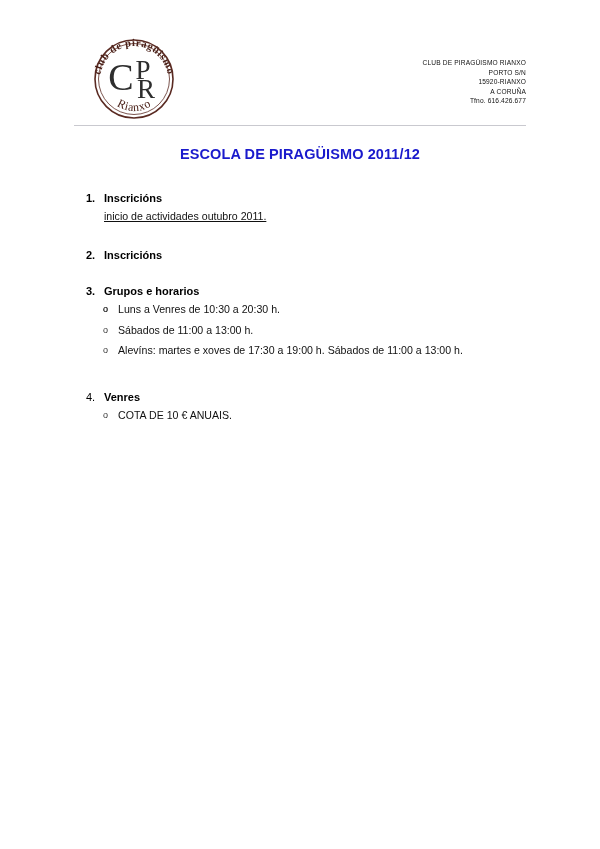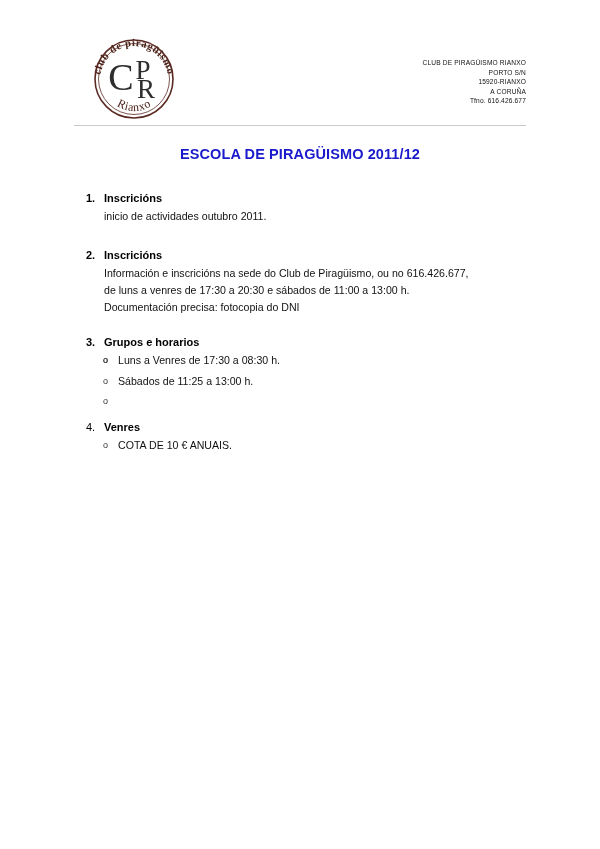--- a/index.html
+++ b/index.html
@@ -108,21 +108,21 @@
   }
   .sec-num.light { font-weight: normal; }
 
   .sec-body {
     padding-left: 104px;
     padding-right: 70px;
     font-size: 10.6px;
     line-height: 17px;
     color: #111;
   }
-  .sec-body .line { white-space: nowrap; }
+  .sec-body .line { white-space: nowrap; text-decoration: underline; }
 
   .bullets {
     margin: 0;
     padding: 0;
     list-style: none;
   }
   .bullet {
     position: relative;
     padding-left: 118px;
     font-size: 10.6px;
@@ -198,48 +198,44 @@
     </div>
 
     <div class="gap-after-sec1"></div>
 
     <div class="section">
       <div class="sec-head">
         <span class="sec-num">2.</span>
         <span>Inscricións</span>
       </div>
       <div class="gap-head"></div>
-      <div class="sec-body">
-        <div class="line">Información e inscricións na sede do Club de Piragüismo, ou no 616.426.677,</div>
-        <div class="line">de luns a venres de 17:30 a 20:30 e sábados de 11:00 a 13:00 h.</div>
-        <div class="line">Documentación precisa: fotocopia do DNI</div>
-      </div>
     </div>
 
     <div class="gap-after-sec2"></div>
 
     <div class="section">
       <div class="sec-head">
         <span class="sec-num">3.</span>
         <span>Grupos e horarios</span>
       </div>
       <ul class="bullets">
         <li class="bullet">
           <span class="bullet-mark">o</span>
         </li>
         <li class="bullet">
           <span class="bullet-mark">o</span>
-          <span>Luns a Venres de 17:30 a 08:30 h.</span>
-        </li>
-        <li class="bullet">
-          <span class="bullet-mark">o</span>
-          <span>Sábados de 11:25 a 13:00 h.</span>
-        </li>
-        <li class="bullet">
-          <span class="bullet-mark">o</span>
+          <span>Luns a Venres de 10:30 a 20:30 h.</span>
+        </li>
+        <li class="bullet">
+          <span class="bullet-mark">o</span>
+          <span>Sábados de 11:00 a 13:00 h.</span>
+        </li>
+        <li class="bullet">
+          <span class="bullet-mark">o</span>
+          <span>Alevíns: martes e xoves de 17:30 a 19:00 h. Sábados de 11:00 a 13:00 h.</span>
         </li>
       </ul>
     </div>
 
     <div class="gap-after-sec3"></div>
 
     <div class="section">
       <div class="sec-head">
         <span class="sec-num light">4.</span>
         <span>Venres</span>

